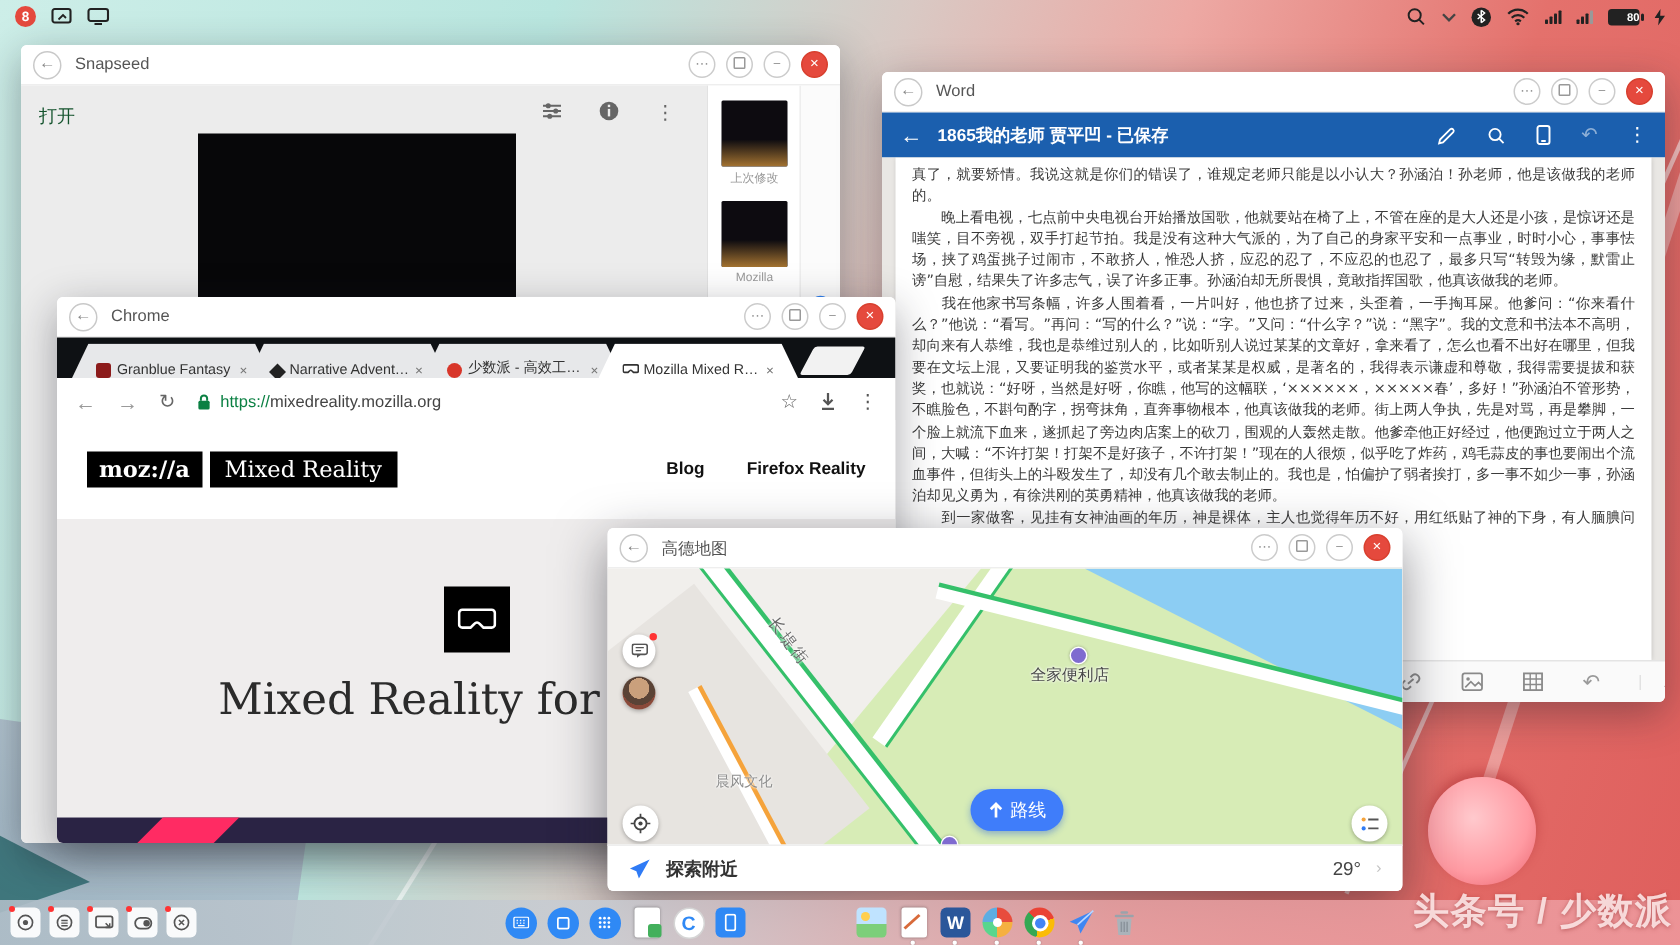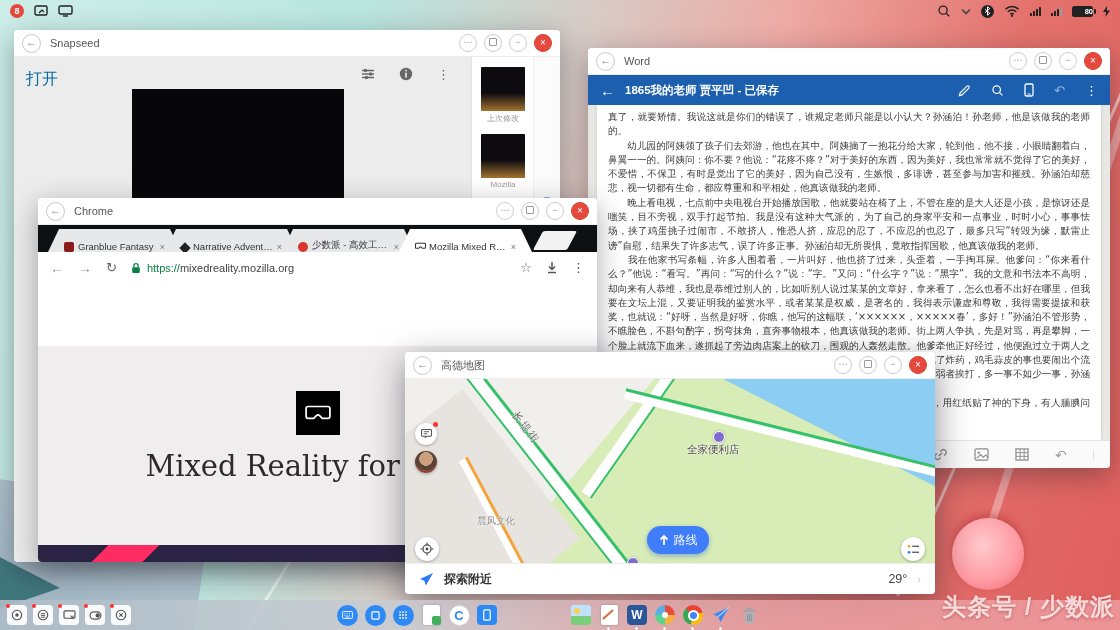--- a/index.html
+++ b/index.html
@@ -30,21 +30,21 @@
   .tbar{height:26px;display:flex;align-items:center;padding:0 8px;background:#fff;border-bottom:1px solid #eee}
   .backbtn{width:17px;height:17px;border:1px solid #c9c9c9;border-radius:50%;color:#888;font-size:11px;line-height:15px;text-align:center;flex:none}
   .wtitle{font-size:11px;color:#555;margin-left:9px;white-space:nowrap}
   .wc{display:flex;gap:7px;margin-left:auto;align-items:center}
   .cbtn{width:16px;height:16px;border:1px solid #ccc;border-radius:50%;color:#999;font-size:9px;line-height:14px;text-align:center;background:#fff}
   .cbtn .sq{display:inline-block;width:6px;height:6px;border:1px solid #999;border-radius:1px;margin-top:3px}
   .cbtn.close{background:#e5493d;border-color:#d8402f;color:#fff;font-size:10px;line-height:15px}
   
   #win-snapseed{left:14px;top:30px;width:546px;height:532px;z-index:10}
   .sn-body{position:absolute;inset:27px 0 0 0;background:#ececec}
-  .sn-open{position:absolute;left:12px;top:12px;font-size:16px;color:#0369a1}
+  .sn-open{position:absolute;left:12px;top:12px;font-size:12px;color:#14532d}
   .sn-tools{position:absolute;right:110px;top:10px;display:flex;gap:24px;color:#666}
   .sn-photo{position:absolute;left:118px;top:32px;width:212px;height:300px;background:#070709;overflow:hidden}
   .sn-b1{position:absolute;left:0;bottom:0;width:52px;height:170px;background:#15121a}
   .sn-sign{position:absolute;left:10px;bottom:38px;width:30px;height:44px;background:#5f9fe8;filter:blur(1px);opacity:.9}
   .sn-b2{position:absolute;right:0;bottom:0;width:66px;height:150px;background:#261c12;
          background-image:repeating-linear-gradient(0deg,rgba(230,160,80,.35) 0 2px,transparent 2px 9px)}
   .sn-lights{position:absolute;left:40px;bottom:0;right:50px;height:10px;background:repeating-linear-gradient(90deg,#caa05a 0 3px,transparent 3px 11px);opacity:.8}
   .sn-side{position:absolute;right:26px;top:0;bottom:0;width:62px;background:#fff;border-left:1px solid #e2e2e2;text-align:center}
   .sn-thumb{width:44px;height:44px;margin:10px auto 2px;background:#0d0b10;border-radius:1px;overflow:hidden;position:relative}
   .sn-thumb::after{content:"";position:absolute;left:0;right:0;bottom:0;height:18px;background:linear-gradient(0deg,rgba(214,150,60,.75),transparent)}
@@ -297,21 +297,20 @@
               <line x1="3.5" y1="11" x2="6.5" y2="11" stroke="#fff" stroke-width="1.2"></line>
             </svg>
           </span>
         <span style="opacity:.5;font-size:13px">↶</span>
         <span style="font-size:13px">⋮</span>
       </div>
     </div>
     <div class="wd-doc">
       <div class="wd-page">
         <p>真了，就要矫情。我说这就是你们的错误了，谁规定老师只能是以小认大？孙涵泊！孙老师，他是该做我的老师的。</p>
-        <p>　　幼儿园的阿姨领了孩子们去郊游，他也在其中。阿姨摘了一抱花分给大家，轮到他，他不接，小眼睛翻着白，鼻翼一一的。阿姨问：你不要？他说：“花疼不疼？”对于美好的东西，因为美好，我也常常就不觉得了它的美好，不爱惜，不保卫，有时是觉出了它的美好，因为自己没有，生嫉恨，多诽谤，甚至参与加害和摧残。孙涵泊却慈悲，视一切都有生命，都应尊重和和平相处，他真该做我的老师。</p>
         <p>　　晚上看电视，七点前中央电视台开始播放国歌，他就要站在椅了上，不管在座的是大人还是小孩，是惊讶还是嗤笑，目不旁视，双手打起节拍。我是没有这种大气派的，为了自己的身家平安和一点事业，时时小心，事事怯场，挟了鸡蛋挑子过闹市，不敢挤人，惟恐人挤，应忍的忍了，不应忍的也忍了，最多只写“转毁为缘，默雷止谤”自慰，结果失了许多志气，误了许多正事。孙涵泊却无所畏惧，竟敢指挥国歌，他真该做我的老师。</p>
         <p>　　我在他家书写条幅，许多人围着看，一片叫好，他也挤了过来，头歪着，一手掏耳屎。他爹问：“你来看什么？”他说：“看写。”再问：“写的什么？”说：“字。”又问：“什么字？”说：“黑字”。我的文意和书法本不高明，却向来有人恭维，我也是恭维过别人的，比如听别人说过某某的文章好，拿来看了，怎么也看不出好在哪里，但我要在文坛上混，又要证明我的鉴赏水平，或者某某是权威，是著名的，我得表示谦虚和尊敬，我得需要提拔和获奖，也就说：“好呀，当然是好呀，你瞧，他写的这幅联，‘××××××，×××××春’，多好！”孙涵泊不管形势，不瞧脸色，不斟句酌字，拐弯抹角，直奔事物根本，他真该做我的老师。街上两人争执，先是对骂，再是攀脚，一个脸上就流下血来，遂抓起了旁边肉店案上的砍刀，围观的人轰然走散。他爹牵他正好经过，他便跑过立于两人之间，大喊：“不许打架！打架不是好孩子，不许打架！”现在的人很烦，似乎吃了炸药，鸡毛蒜皮的事也要闹出个流血事件，但街头上的斗殴发生了，却没有几个敢去制止的。我也是，怕偏护了弱者挨打，多一事不如少一事，孙涵泊却见义勇为，有徐洪刚的英勇精神，他真该做我的老师。</p>
         <p>　　到一家做客，见挂有女神油画的年历，神是裸体，主人也觉得年历不好，用红纸贴了神的下身，有人腼腆问他“这是什么？”大家瞧着他的操作，男人们看女…</p>
       </div>
     </div>
     <div class="wd-toolbar">
       <span>
         <svg width="15" height="13" viewBox="0 0 16 14">
             <path d="M6 8.5 L10 5 M4 6 L2.5 7.5 a3 3 0 0 0 4.2 4.2 L8.2 10.2 M12 8 l1.5 -1.5 a3 3 0 0 0 -4.2 -4.2 L7.8 3.8" fill="none" stroke="#8a8a8a" stroke-width="1.4"></path>
           </svg>
@@ -386,20 +385,30 @@
       <span style="color:#666;font-size:13px">☆</span>
       <span>
         <svg width="12" height="13" viewBox="0 0 12 13">
             <path d="M6 1 v7 M3 5.5 L6 8.5 9 5.5" fill="none" stroke="#555" stroke-width="1.5"></path>
             <line x1="2" y1="11.5" x2="10" y2="11.5" stroke="#555" stroke-width="1.5"></line>
           </svg>
         </span>
       <span style="color:#555;font-size:13px">⋮</span>
     </div>
     <div class="ch-content">
+      <div class="mz-header">
+        <div class="mz-logo">
+          <span class="mz-moz">moz://a</span>
+          <span class="mz-prod">Mixed Reality</span>
+        </div>
+        <div class="mz-nav">
+          <span>Blog</span>
+          <span>Firefox Reality</span>
+        </div>
+      </div>
       <div class="mz-hero">
         <div class="mz-heroicon">
           <svg width="26" height="18" viewBox="0 0 24 16">
               <path d="M3 2 h18 a2 2 0 0 1 2 2 v7 a2 2 0 0 1 -2 2 h-5 l-2.5 -2.5 a2 2 0 0 0 -3 0 L8 13 H3 a2 2 0 0 1 -2 -2 V4 a2 2 0 0 1 2 -2 z" fill="none" stroke="#fff" stroke-width="1.6"></path>
             </svg>
         </div>
         <div class="mz-title">Mixed Reality for the O</div>
       </div>
       <div class="mz-band">
         <div class="mz-stripe"></div>

